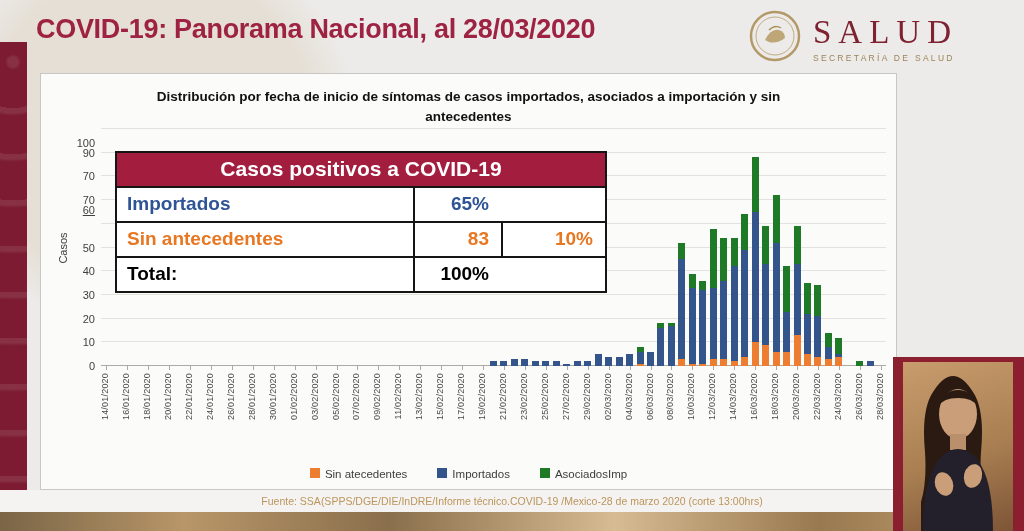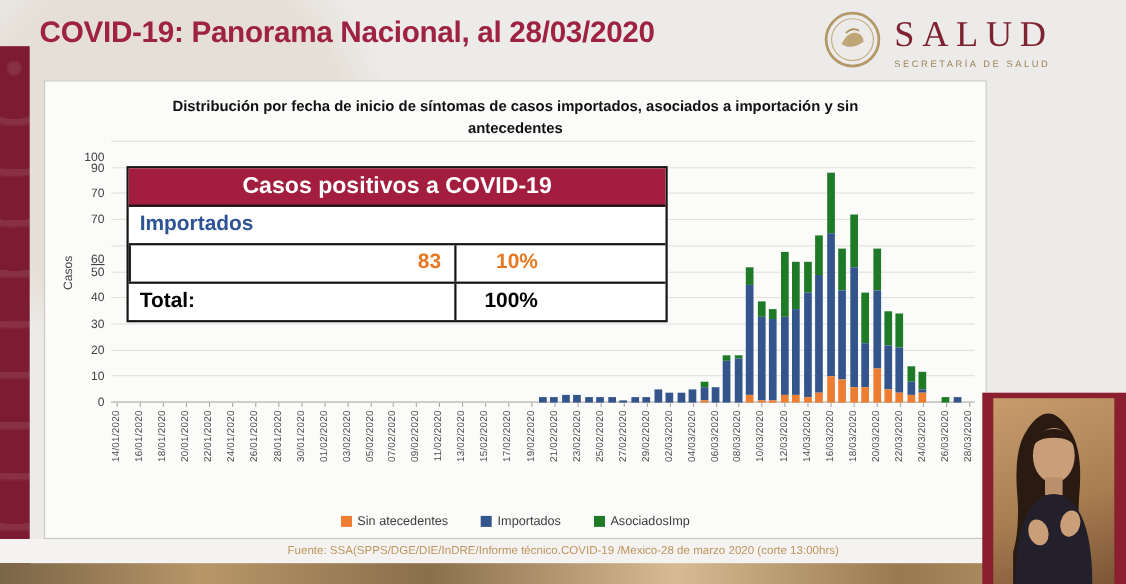--- a/index.html
+++ b/index.html
@@ -35,21 +35,21 @@
     font-size:11px;color:#404040;}
   .bar{position:absolute;bottom:0;width:7px;display:flex;flex-direction:column-reverse;}
   .seg{width:100%;}
   .xticks{position:absolute;left:60px;top:292px;width:785px;height:86px;}
   .xtick-mark{position:absolute;top:0;width:1px;height:4px;background:#ADAAA6;}
   .xtick{position:absolute;top:7px;writing-mode:vertical-rl;transform:rotate(180deg);
     font-size:9px;color:#4A4A4A;white-space:nowrap;letter-spacing:.2px;}
   .x-title{position:absolute;left:60px;top:372px;width:785px;text-align:center;
     font-size:11px;color:#404040;}
   .legend{position:absolute;left:0;top:394px;width:100%;display:flex;justify-content:center;gap:30px;}
-  .legend-item{display:flex;align-items:center;gap:5px;font-size:11.5px;color:#3D3D3D;}
+  .legend-item{display:flex;gap:5px;font-size:11.5px;color:#3D3D3D;}
   .legend-swatch{width:10px;height:10px;display:inline-block;}
   
   .ctable{position:absolute;left:14px;top:22px;width:492px;z-index:5;background:#fff;
     border:2px solid #151515;box-sizing:border-box;}
   .ctable-header{background:#A31E3E;color:#fff;text-align:center;font-size:21px;font-weight:bold;
     padding:4px 0 5px 0;border-bottom:2px solid #151515;}
   .trow{display:grid;grid-template-columns:296px 88px 1fr;border-bottom:2px solid #151515;}
   .trow:last-child{border-bottom:none;}
   .tcell{padding:5px 8px 6px 8px;font-size:19px;font-weight:bold;box-sizing:border-box;}
   .tcell.lab{padding-left:10px;}
@@ -91,22 +91,24 @@
 <div class="card">
   <div class="chart-title">Distribución por fecha de inicio de síntomas de casos importados, asociados a importación y sin antecedentes</div>
 
   <div class="plot" id="plot">
     <div class="y-title">Casos</div>
     <div class="ctable">
       <div class="ctable-header">Casos positivos a COVID-19</div>
       <div id="table-rows">
           <div class="trow">
             <div class="tcell lab" style="color: rgb(47, 84, 150);">Importados</div>
+            <div class="tcell pct" style="color: rgb(47, 84, 150);">65%</div>
           </div>
           <div class="trow">
+            <div class="tcell lab" style="color: rgb(232, 119, 34);">Sin antecedentes</div>
             <div class="tcell val" style="color: rgb(232, 119, 34);">83</div>
             <div class="tcell pct" style="color: rgb(232, 119, 34);">10%</div>
           </div>
           <div class="trow">
             <div class="tcell lab" style="color: rgb(0, 0, 0);">Total:</div>
             <div class="tcell pct" style="color: rgb(0, 0, 0);">100%</div>
           </div>
         </div>
     </div>
   <div class="gridline zero" style="bottom: 0px;"></div>
@@ -115,21 +117,21 @@
       <div class="ylab" style="bottom: 17.7px;">10</div>
       <div class="gridline" style="bottom: 47.4px;"></div>
       <div class="ylab" style="bottom: 41.4px;">20</div>
       <div class="gridline" style="bottom: 71.1px;"></div>
       <div class="ylab" style="bottom: 65.1px;">30</div>
       <div class="gridline" style="bottom: 94.8px;"></div>
       <div class="ylab" style="bottom: 88.8px;">40</div>
       <div class="gridline" style="bottom: 118.5px;"></div>
       <div class="ylab" style="bottom: 112.5px;">50</div>
       <div class="gridline" style="bottom: 142.2px;"></div>
-      <div class="ylab" style="bottom: 124px; text-decoration: underline;">60</div>
+      <div class="ylab" style="bottom: 150px; text-decoration: underline;">60</div>
       <div class="gridline" style="bottom: 165.9px;"></div>
       <div class="ylab" style="bottom: 159.9px;">70</div>
       <div class="gridline" style="bottom: 189.6px;"></div>
       <div class="ylab" style="bottom: 183.6px;">70</div>
       <div class="gridline" style="bottom: 213.3px;"></div>
       <div class="ylab" style="bottom: 207.3px;">90</div>
       <div class="gridline" style="bottom: 237px;"></div>
       <div class="ylab" style="bottom: 217px;">100</div>
       <div class="bar" style="left: 389px;">
         <div class="seg" style="height: 4.74px; background: rgb(52, 85, 139);"></div>

